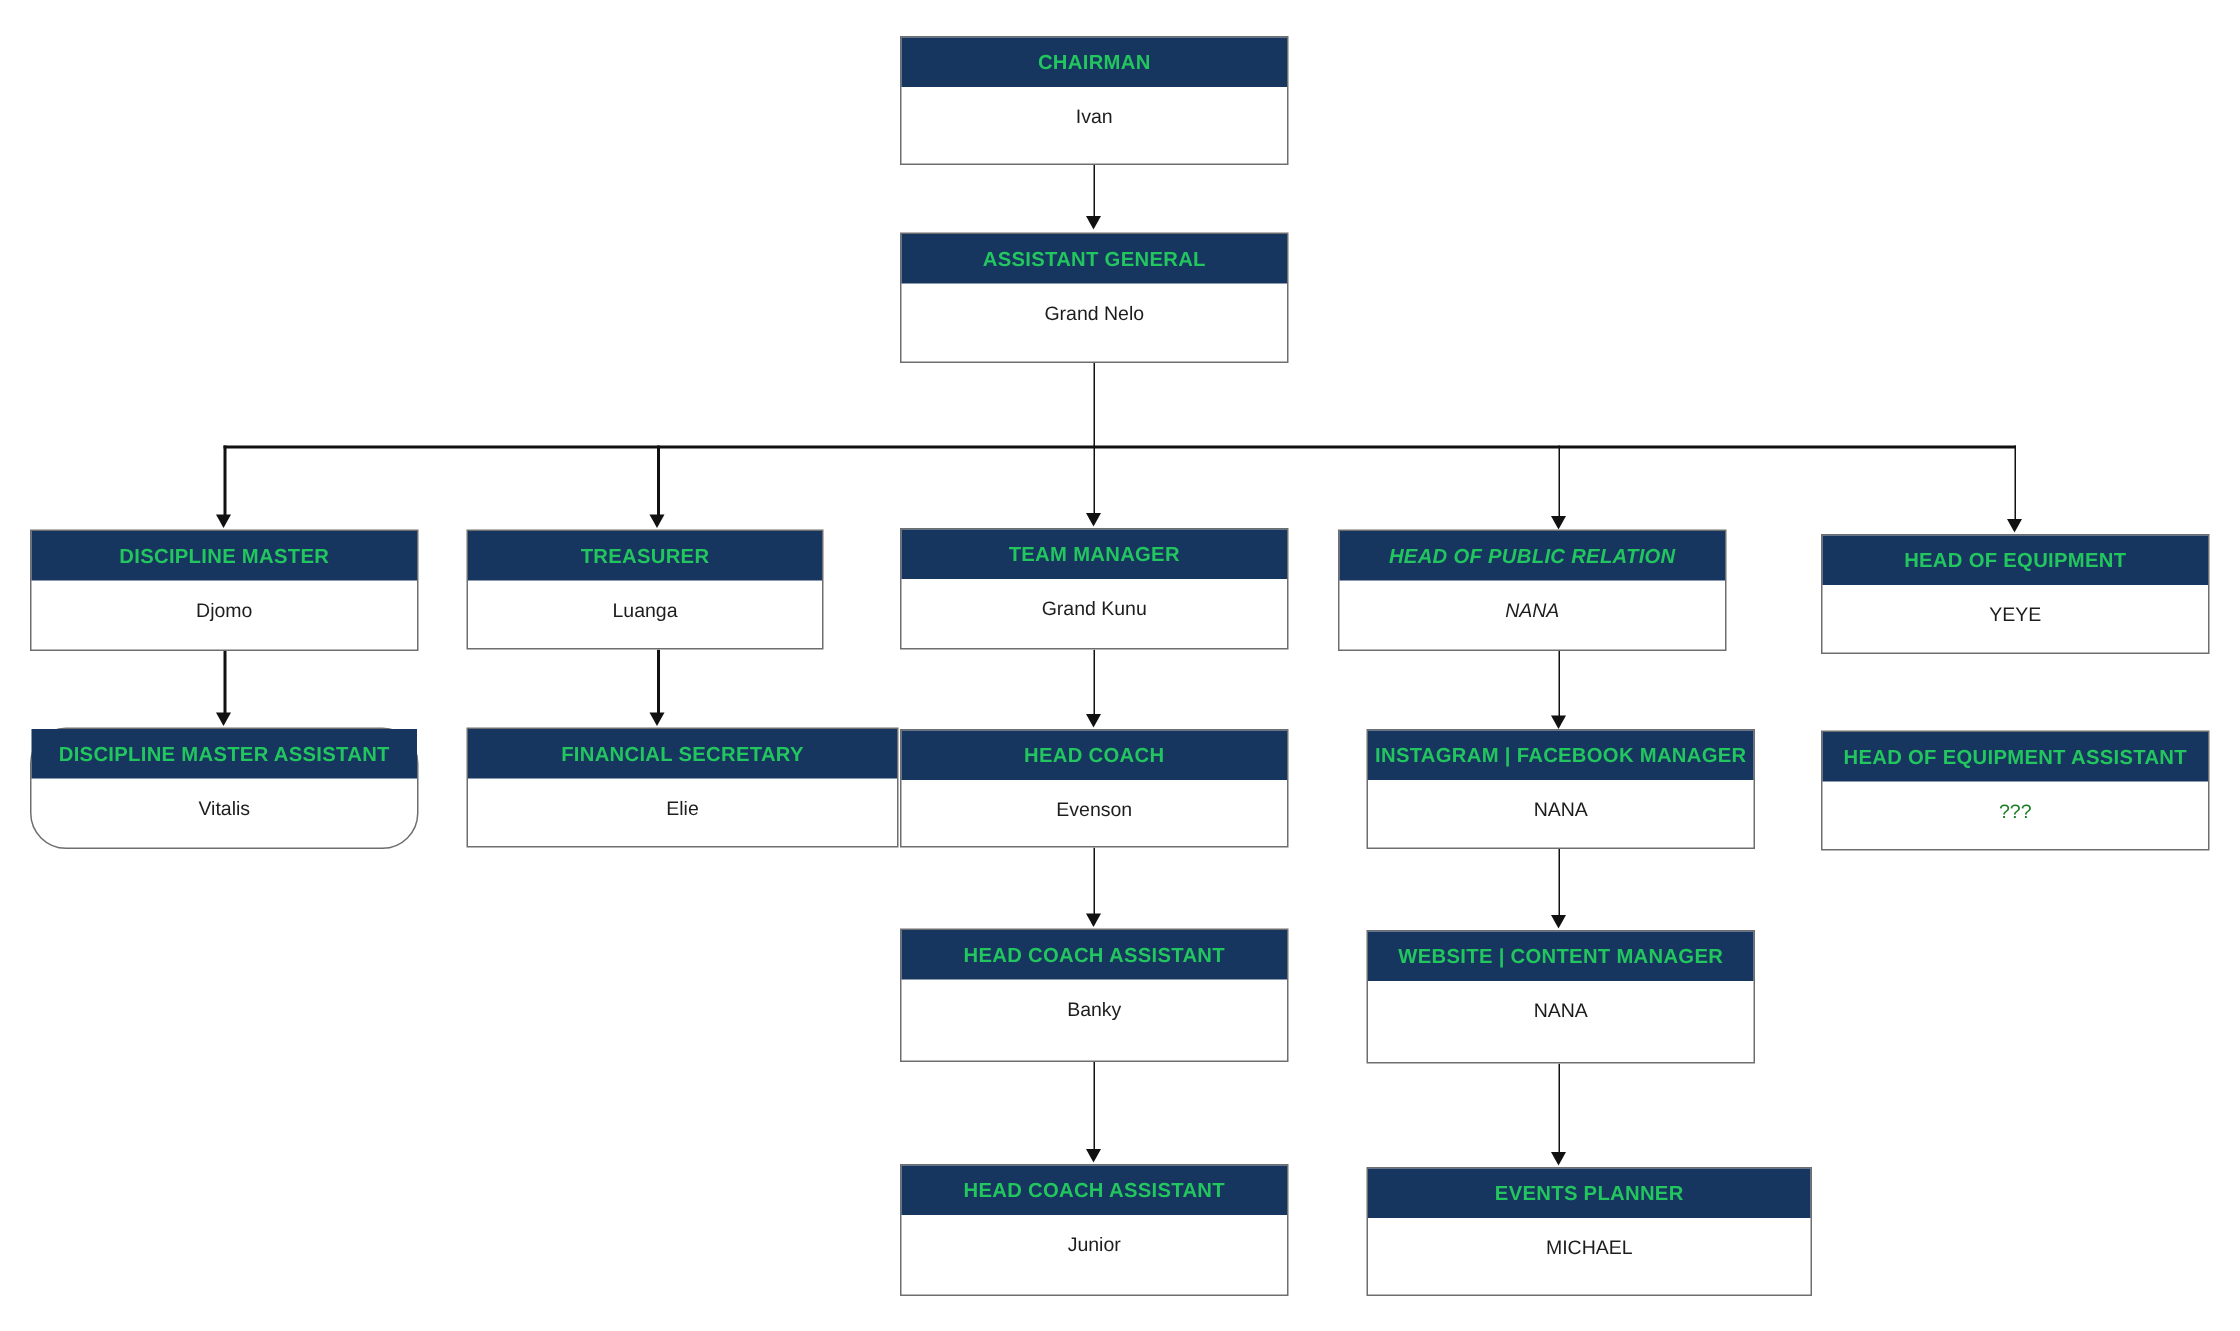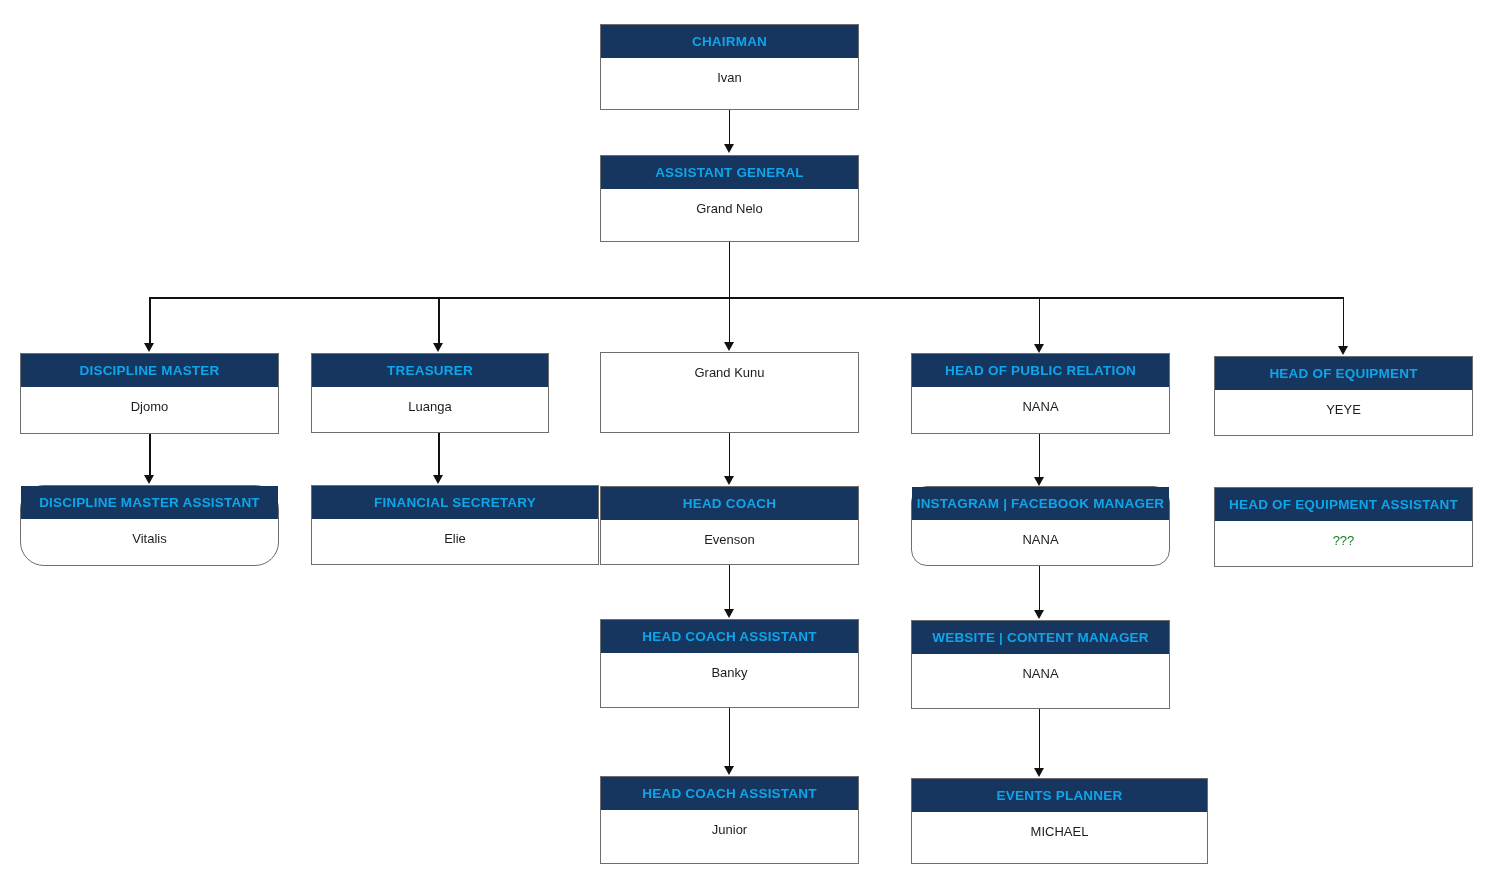--- a/index.html
+++ b/index.html
@@ -18,21 +18,21 @@
   .node {
     position: absolute;
     box-sizing: border-box;
     background: #ffffff;
     border: 1px solid #6e6e6e;
     display: flex;
     flex-direction: column;
   }
   .node-header {
     background: #16355f;
-    color: #0ea5e9;
+    color: #22c55e;
     font-size: 13.5px;
     font-weight: bold;
     letter-spacing: 0.2px;
     text-align: center;
     display: flex;
     align-items: center;
     justify-content: center;
     height: 33px;
     flex: 0 0 33px;
     white-space: nowrap;
@@ -140,44 +140,45 @@
     <div class="node-header">TREASURER</div>
     <div class="node-body">Luanga</div>
   </div>
 
   <div class="node" style="left:311px; top:485px; width:288px; height:80px;">
     <div class="node-header">FINANCIAL SECRETARY</div>
     <div class="node-body">Elie</div>
   </div>
 
   <div class="node" style="left:600px; top:352px; width:259px; height:81px;">
+    <div class="node-header">TEAM MANAGER</div>
     <div class="node-body">Grand Kunu</div>
   </div>
 
   <div class="node" style="left:600px; top:486px; width:259px; height:79px;">
     <div class="node-header">HEAD COACH</div>
     <div class="node-body">Evenson</div>
   </div>
 
   <div class="node" style="left:600px; top:619px; width:259px; height:89px;">
     <div class="node-header">HEAD COACH ASSISTANT</div>
     <div class="node-body">Banky</div>
   </div>
 
   <div class="node" style="left:600px; top:776px; width:259px; height:88px;">
     <div class="node-header">HEAD COACH ASSISTANT</div>
     <div class="node-body">Junior</div>
   </div>
 
-  <div class="node" style="left:911px; top:353px; width:259px; height:81px;">
+  <div class="node" style="left:892px; top:353px; width:259px; height:81px;font-style:italic;">
     <div class="node-header">HEAD OF PUBLIC RELATION</div>
     <div class="node-body">NANA</div>
   </div>
 
-  <div class="node" style="left:911px; top:486px; width:259px; height:80px;border-radius:16px;">
+  <div class="node" style="left:911px; top:486px; width:259px; height:80px;">
     <div class="node-header">INSTAGRAM | FACEBOOK MANAGER</div>
     <div class="node-body">NANA</div>
   </div>
 
   <div class="node" style="left:911px; top:620px; width:259px; height:89px;">
     <div class="node-header">WEBSITE | CONTENT MANAGER</div>
     <div class="node-body">NANA</div>
   </div>
 
   <div class="node" style="left:911px; top:778px; width:297px; height:86px;">

